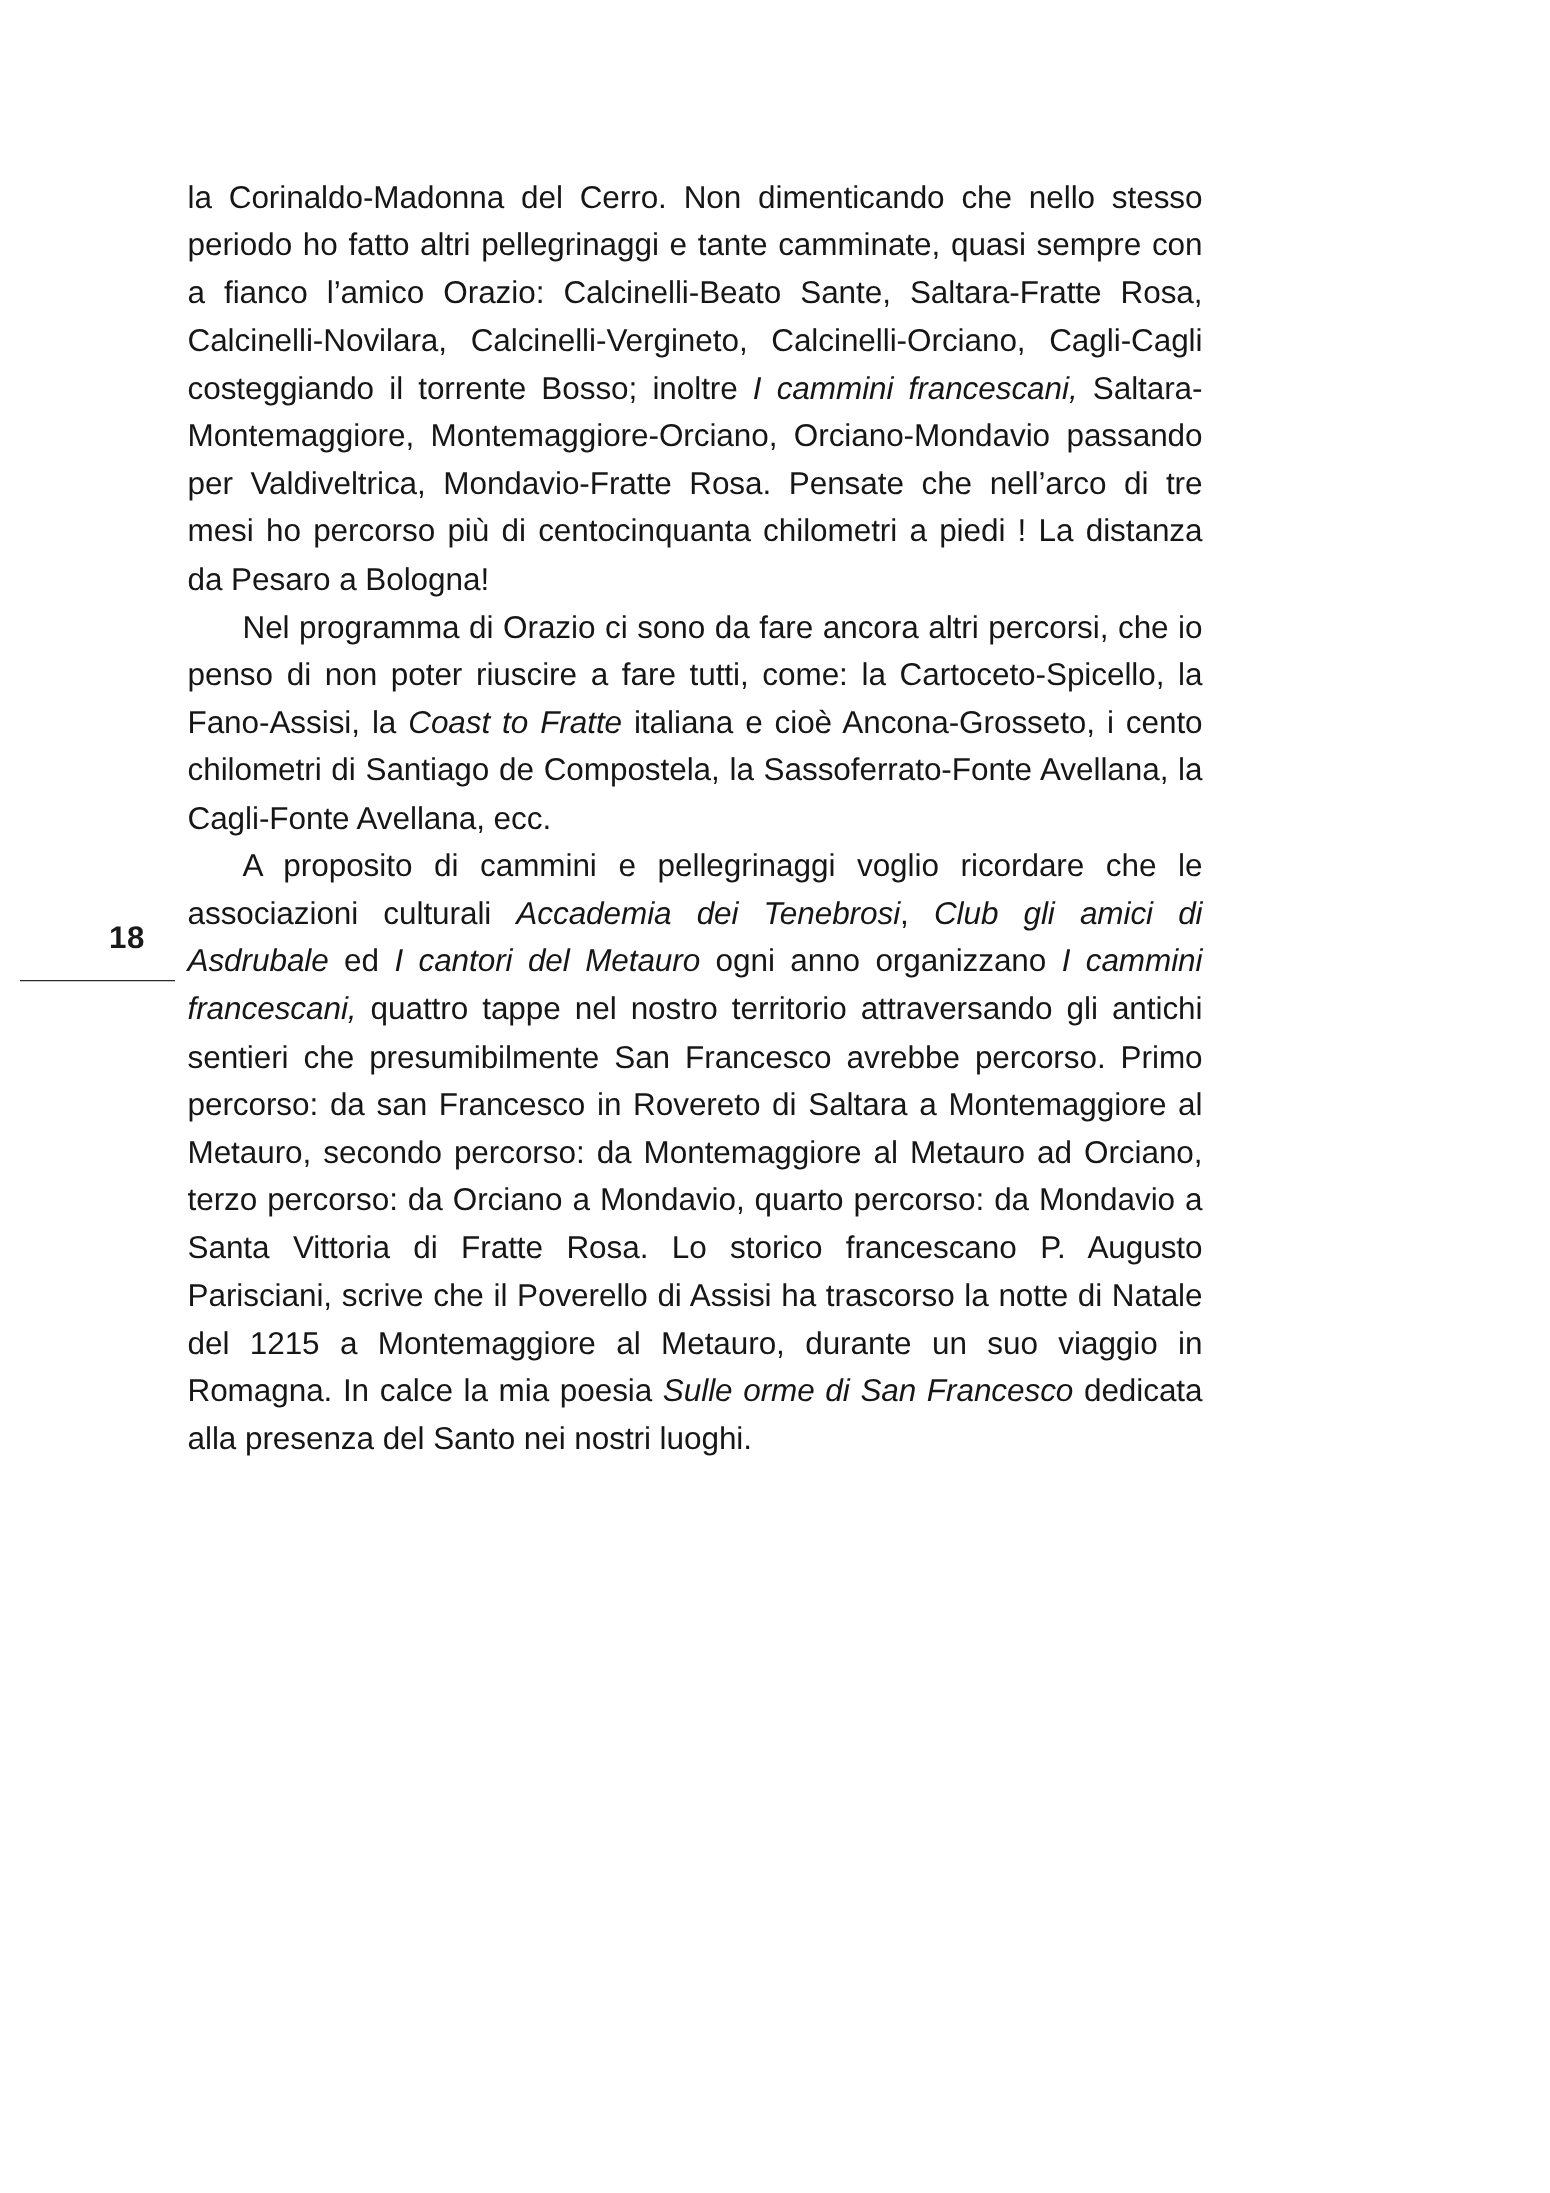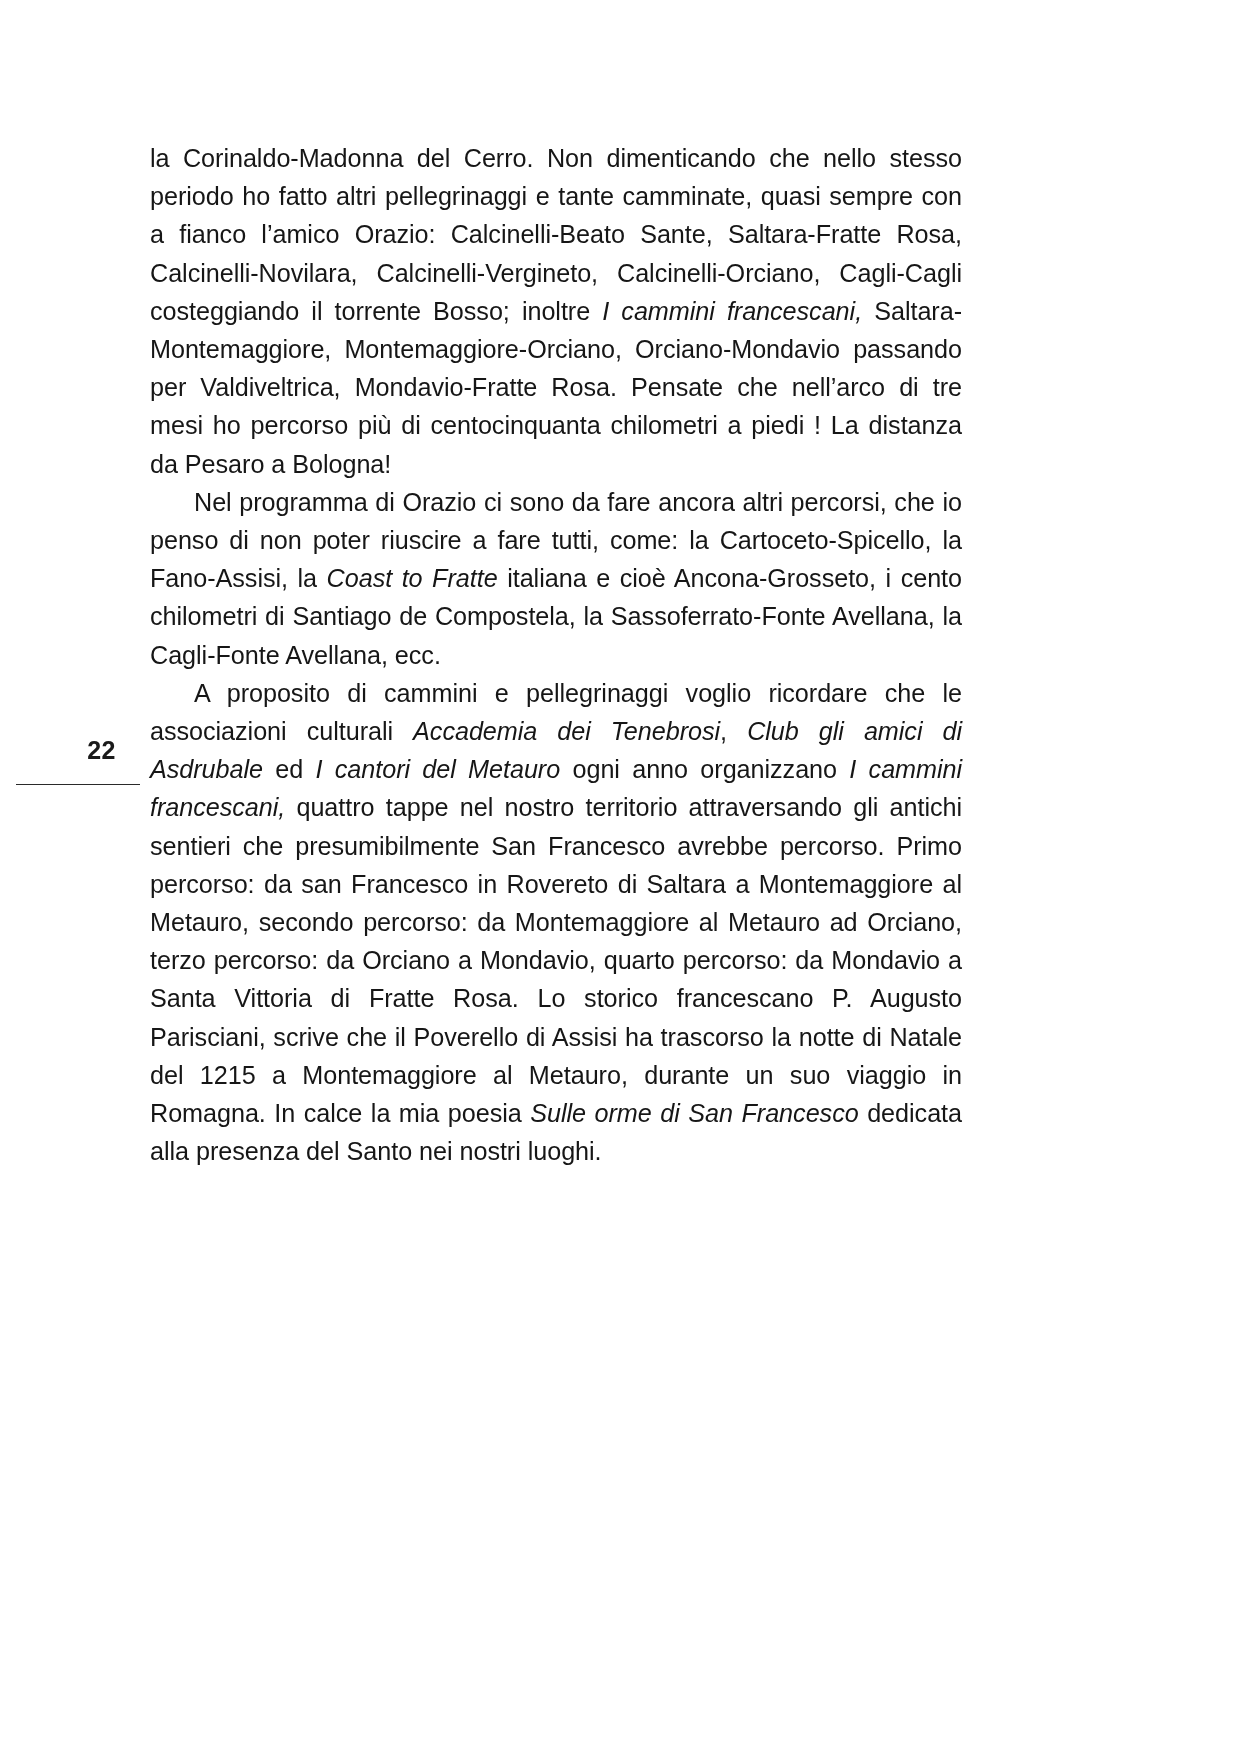--- a/index.html
+++ b/index.html
@@ -67,21 +67,21 @@
   .para em {
     font-style: italic;
   }
 </style>
 </head>
 <body>
 
 <div class="page">
 
   <div class="folio">
-    <span class="folio-number">22</span>
+    <span class="folio-number">18</span>
   </div>
   <div class="folio-rule"></div>
 
   <div class="text-column" id="body-column">
       <p class="para"><span>la Corinaldo-Madonna del Cerro. Non dimenticando che nello stesso periodo ho fatto altri pellegrinaggi e tante camminate, quasi sempre con a fianco l’amico Orazio: Calcinelli-Beato Sante, Saltara-Fratte Rosa, Calcinelli-Novilara, Calcinelli-Vergineto, Calcinelli-Orciano, Cagli-Cagli costeggiando il torrente Bosso; inoltre </span><em>I cammini francescani,</em><span> Saltara-Montemaggiore, Montemaggiore-Orciano, Orciano-Mondavio passando per Valdiveltrica, Mondavio-Fratte Rosa. Pensate che nell’arco di tre mesi ho percorso più di centocinquanta chilometri a piedi ! La distanza da Pesaro a Bologna!</span></p>
       <p class="para indent"><span>Nel programma di Orazio ci sono da fare ancora altri percorsi, che io penso di non poter riuscire a fare tutti, come: la Cartoceto-Spicello, la Fano-Assisi, la </span><em>Coast to Fratte</em><span>  italiana e cioè Ancona-Grosseto, i cento chilometri di Santiago de Compostela, la Sassoferrato-Fonte Avellana, la Cagli-Fonte Avellana, ecc.</span></p>
       <p class="para indent"><span>A proposito di cammini e pellegrinaggi voglio ricordare che le associazioni culturali </span><em>Accademia dei Tenebrosi</em><span>, </span><em>Club gli amici di Asdrubale</em><span> ed </span><em>I cantori del Metauro</em><span> ogni anno organizzano </span><em>I cammini francescani,</em><span> quattro tappe nel nostro territorio  attraversando gli antichi sentieri che presumibilmente San Francesco avrebbe percorso. Primo percorso: da san Francesco in Rovereto di Saltara a Montemaggiore al Metauro, secondo percorso: da Montemaggiore al Metauro ad Orciano, terzo percorso: da Orciano a Mondavio, quarto percorso: da Mondavio a Santa Vittoria di Fratte Rosa. Lo storico francescano P. Augusto Parisciani, scrive che il Poverello di Assisi ha trascorso la notte di Natale del 1215 a Montemaggiore al Metauro, durante un suo viaggio in Romagna. In calce la mia poesia </span><em>Sulle orme di San Francesco</em><span> dedicata alla presenza del Santo nei nostri luoghi.</span></p>
     </div>
 
 </div>

